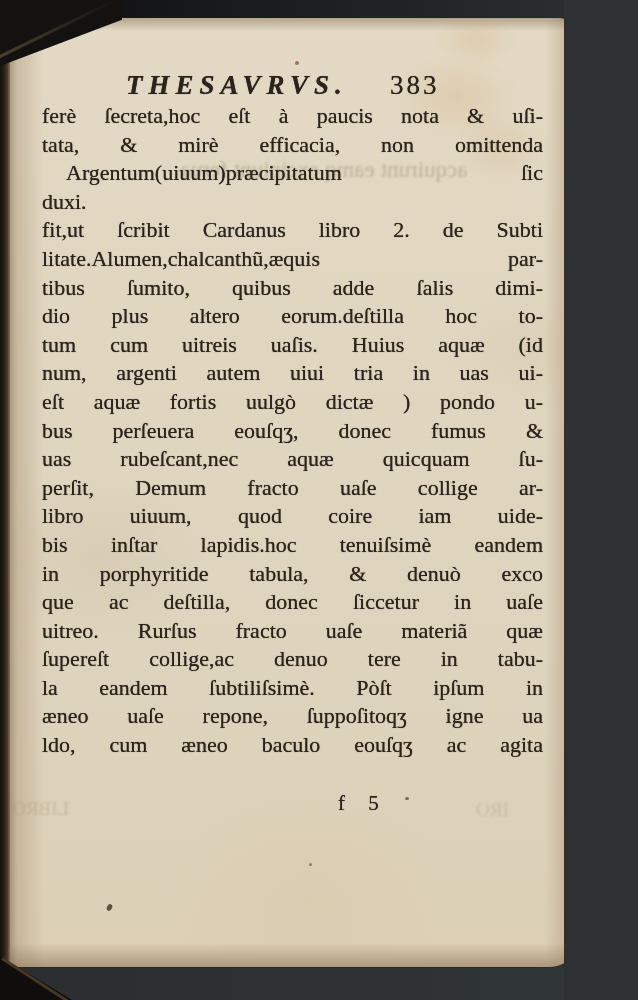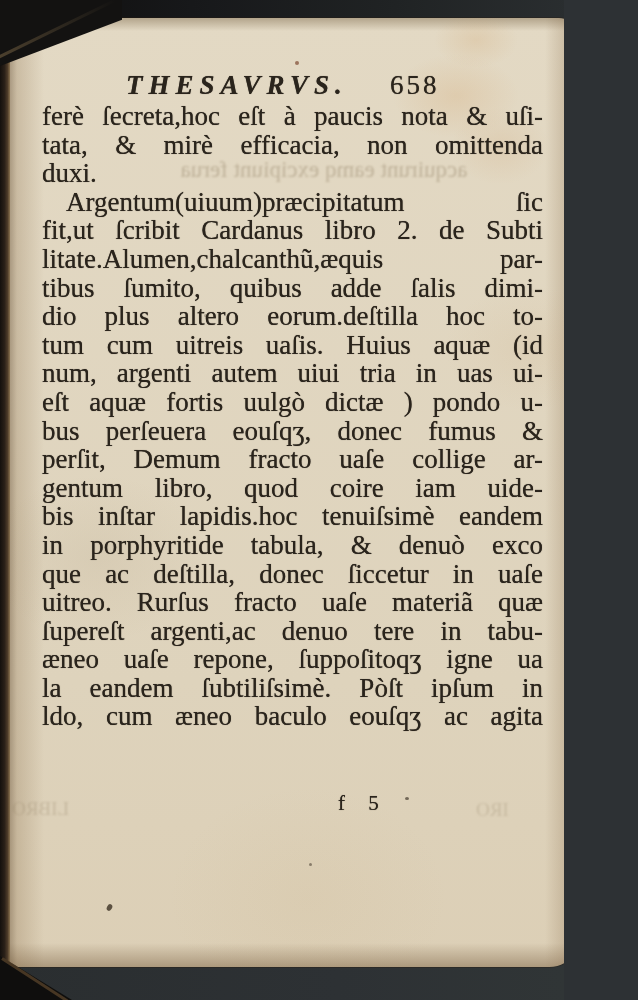--- a/index.html
+++ b/index.html
@@ -71,21 +71,21 @@
   .header-title{
     position:absolute;left:118px;top:52px;
     font-style:italic;font-size:27px;letter-spacing:6px;font-weight:600;
   }
   .page-number{
     position:absolute;left:382px;top:52px;
     font-size:27px;letter-spacing:3px;
   }
   .body-block{
     position:absolute;left:34px;top:84px;width:501px;
-    font-size:27px;line-height:28.6px;
+    font-size:22px;line-height:28.6px;
   }
   .line{text-align:justify;text-align-last:justify;height:28.6px;white-space:nowrap;}
   .line.noj{text-align-last:left;}
   .line.indent{text-indent:24px;}
   .signature{
     position:absolute;left:330px;top:773px;font-size:21px;word-spacing:18px;
   }
   
   .ghost{
     position:absolute;color:#8f7e62;transform:scaleX(-1);
@@ -110,44 +110,45 @@
 
   <div class="top-band"></div>
 
   <div class="paper">
 
     <div class="ghost mid">acquirunt eamq excipiunt ferua</div>
     <div class="ghost bl">LIBRO</div>
     <div class="ghost br">IRO</div>
 
     <div class="header-title ink">THESAVRVS.</div>
-    <div class="page-number ink">658</div>
+    <div class="page-number ink">383</div>
 
     <div class="body-block ink">
       <div class="line">ferè ſecreta,hoc eſt à paucis nota &amp; uſi-</div>
       <div class="line">tata, &amp; mirè efficacia, non omittenda</div>
+      <div class="line indent">Argentum(uiuum)præcipitatum ſic</div>
       <div class="line noj">duxi.</div>
-      <div class="line indent">Argentum(uiuum)præcipitatum ſic</div>
       <div class="line">fit,ut ſcribit Cardanus libro 2. de Subti</div>
       <div class="line">litate.Alumen,chalcanthũ,æquis par-</div>
       <div class="line">tibus ſumito, quibus adde ſalis dimi-</div>
       <div class="line">dio plus altero eorum.deſtilla hoc to-</div>
       <div class="line">tum cum uitreis uaſis. Huius aquæ (id</div>
       <div class="line">num, argenti autem uiui tria in uas ui-</div>
       <div class="line">eſt aquæ fortis uulgò dictæ ) pondo u-</div>
       <div class="line">bus perſeuera eouſqʒ, donec fumus &amp;</div>
+      <div class="line">uas rubeſcant,nec aquæ quicquam ſu-</div>
       <div class="line">perſit, Demum fracto uaſe collige ar-</div>
-      <div class="line">gentum libro, quod coire iam uide-</div>
+      <div class="line">libro uiuum, quod coire iam uide-</div>
       <div class="line">bis inſtar lapidis.hoc tenuiſsimè eandem</div>
       <div class="line">in porphyritide tabula, &amp; denuò exco</div>
       <div class="line">que ac deſtilla, donec ſiccetur in uaſe</div>
       <div class="line">uitreo. Rurſus fracto uaſe materiã quæ</div>
-      <div class="line">ſupereſt argenti,ac denuo tere in tabu-</div>
+      <div class="line">ſupereſt collige,ac denuo tere in tabu-</div>
+      <div class="line">la eandem ſubtiliſsimè. Pòſt ipſum in</div>
       <div class="line">æneo uaſe repone, ſuppoſitoqʒ igne ua</div>
-      <div class="line">la eandem ſubtiliſsimè. Pòſt ipſum in</div>
       <div class="line">ldo, cum æneo baculo eouſqʒ ac agita</div>
     </div>
 
     <div class="signature ink">f 5</div>
 
     <div class="speck s1"></div>
     <div class="speck s2"></div>
     <div class="speck s3"></div>
     <div class="speck s4"></div>
     <div class="speck s5"></div>

